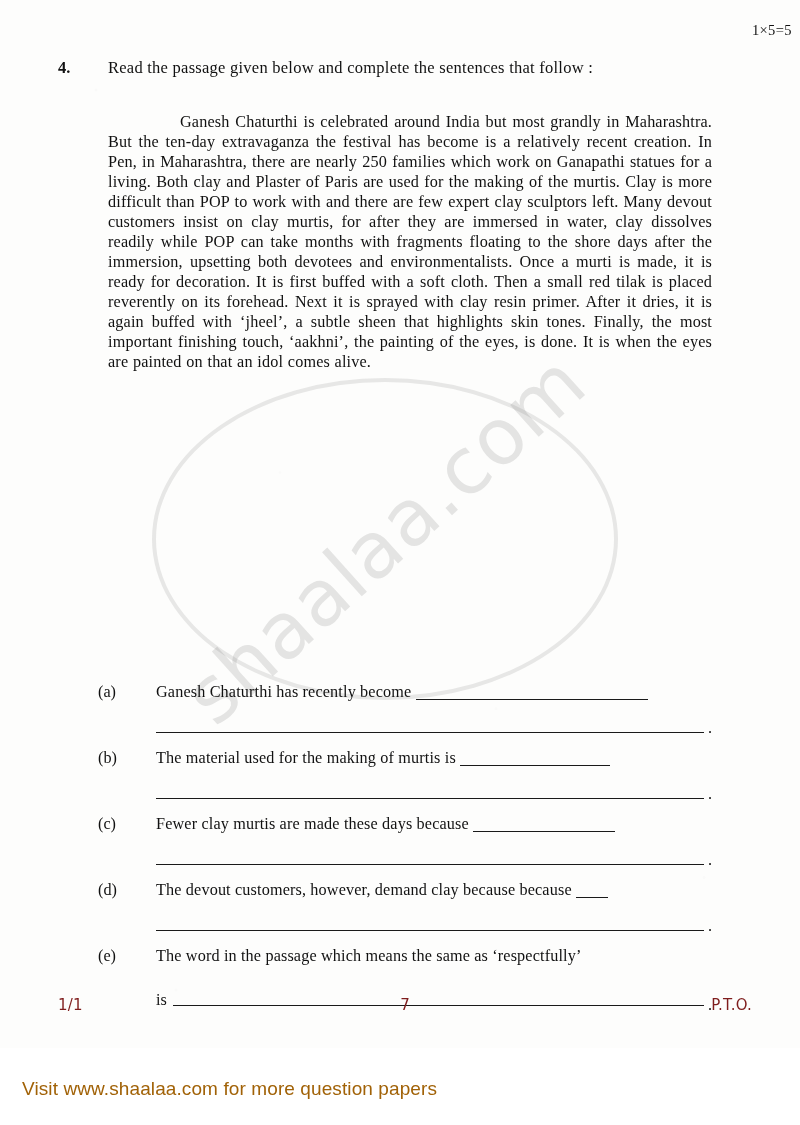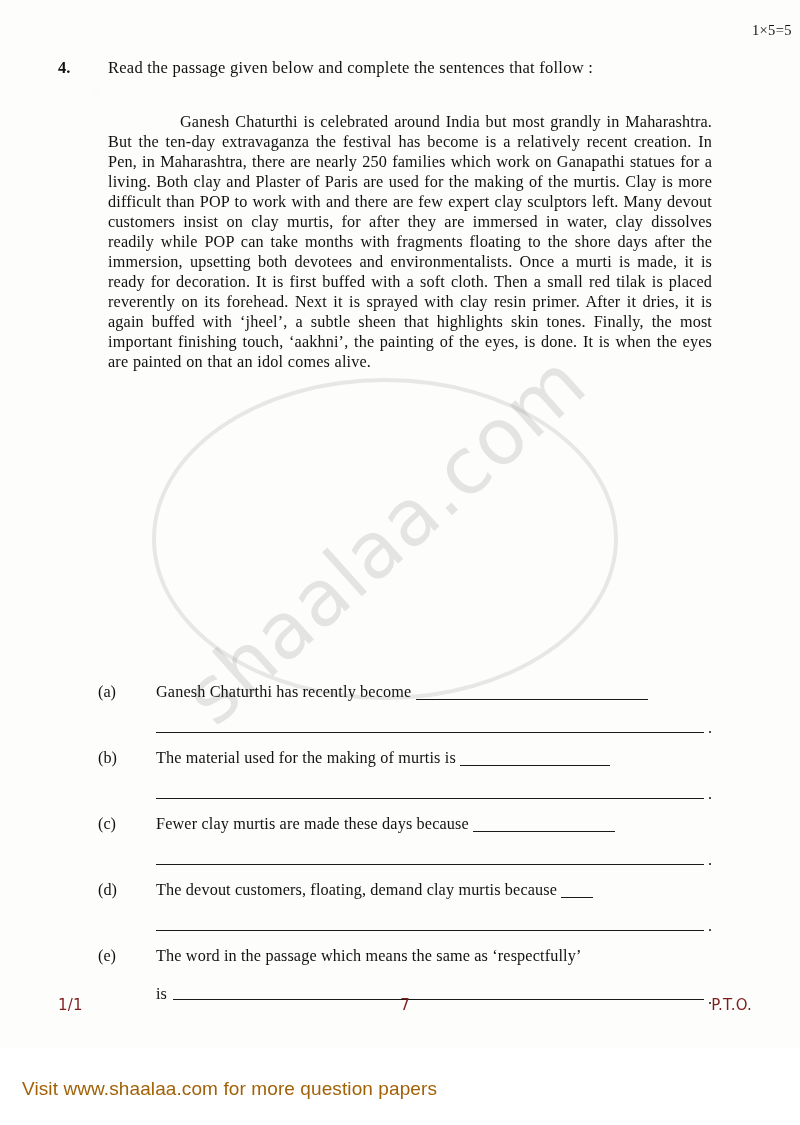--- a/index.html
+++ b/index.html
@@ -175,21 +175,21 @@
   .second-line .rule-fill { flex: 1 1 auto; }
   .period {
     flex: 0 0 auto;
     padding-left: 4px;
     font-size: 16.2px;
     line-height: 10px;
   }
   .sq-e-line2 {
     display: flex;
     align-items: flex-end;
-    margin-top: 14px;
+    margin-top: 20px;
   }
   .sq-e-line2 .is-word {
     flex: 0 0 auto;
     padding-right: 6px;
     font-size: 16.2px;
   }
   .sq-e-line2 .rule-fill { flex: 1 1 auto; margin-bottom: 4px; }
 
   
   #footer {
@@ -298,21 +298,21 @@
           <span class="sq-label" style="flex:0 0 58px"></span>
           <span class="rule-fill"></span>
           <span class="period">.</span>
         </div>
       </div>
 
       <div class="sq">
         <div class="sq-row">
           <span class="sq-label">(d)</span>
           <span class="sq-body">
-            <span class="sq-text">The devout customers, floating, demand clay murtis because</span>
+            <span class="sq-text">The devout customers, however, demand clay because because</span>
             <span class="rule" style="width:32px"></span>
           </span>
         </div>
         <div class="second-line">
           <span class="sq-label" style="flex:0 0 58px"></span>
           <span class="rule-fill"></span>
           <span class="period">.</span>
         </div>
       </div>
 

